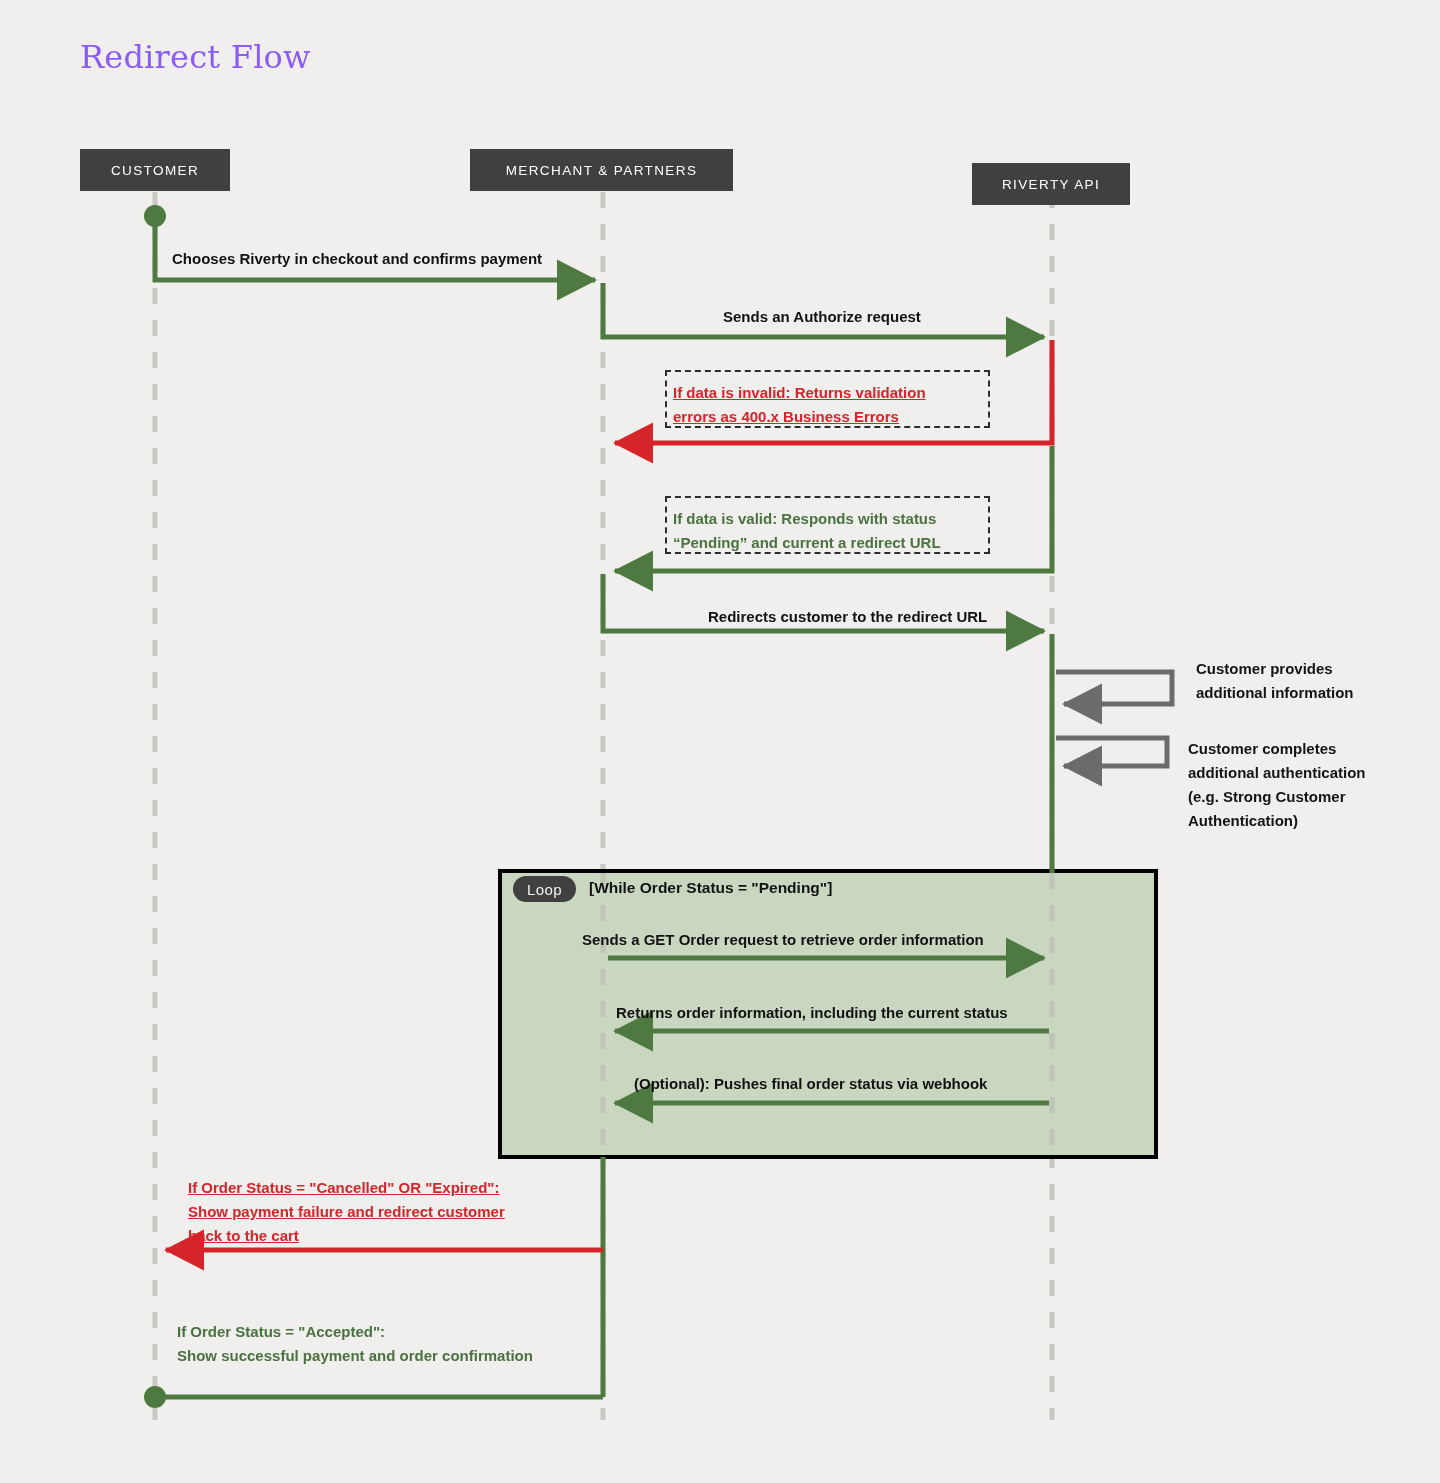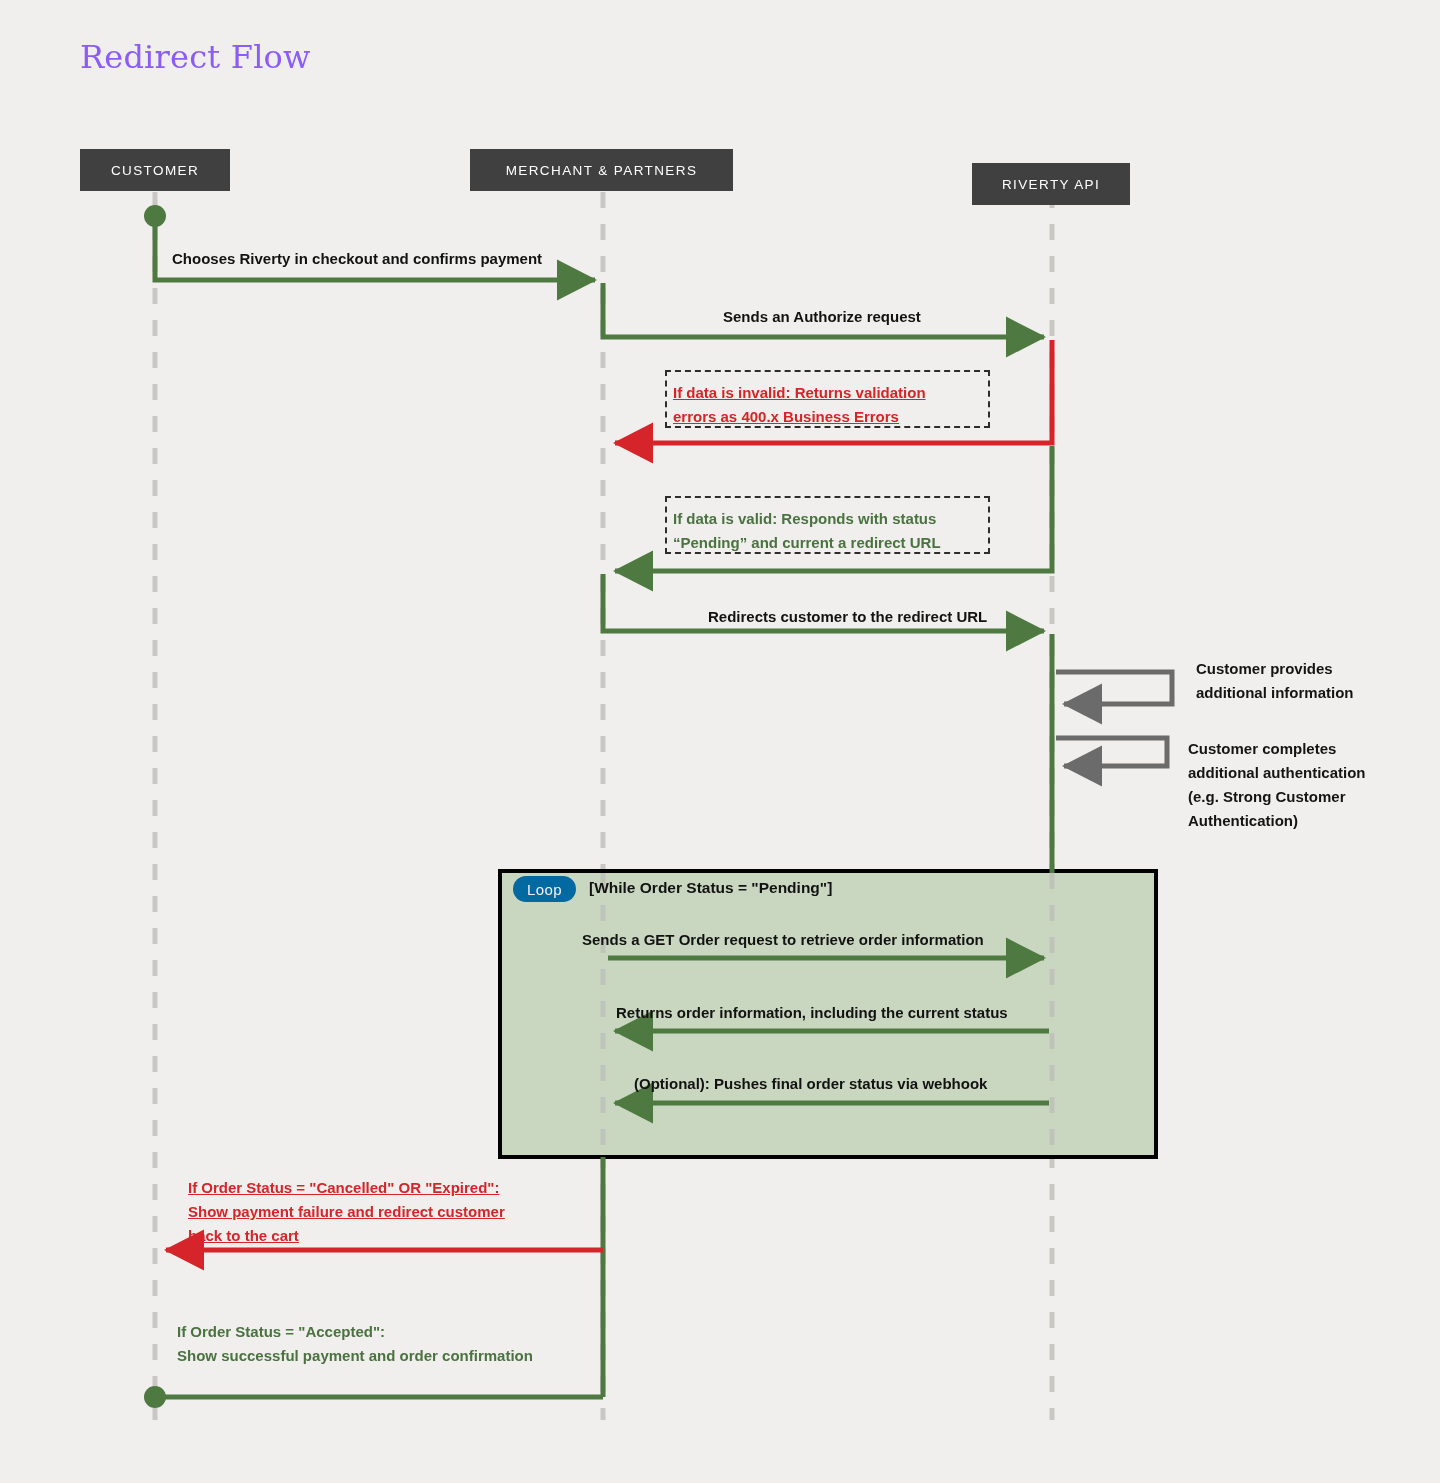--- a/index.html
+++ b/index.html
@@ -61,21 +61,21 @@
   .msg.gray { color: #141414; white-space: normal; }
 
   
   .note {
     position: absolute;
     border: 2px dashed #2d2d2d;
     background: transparent;
   }
   .loop-pill {
     position: absolute;
-    background: #0369a1;
+    background: #404040;
     color: #f2f2f0;
     border-radius: 14px;
     font-size: 15px;
     letter-spacing: 0.4px;
     height: 26px;
     display: flex;
     align-items: center;
     justify-content: center;
     padding: 0 14px;
   }

